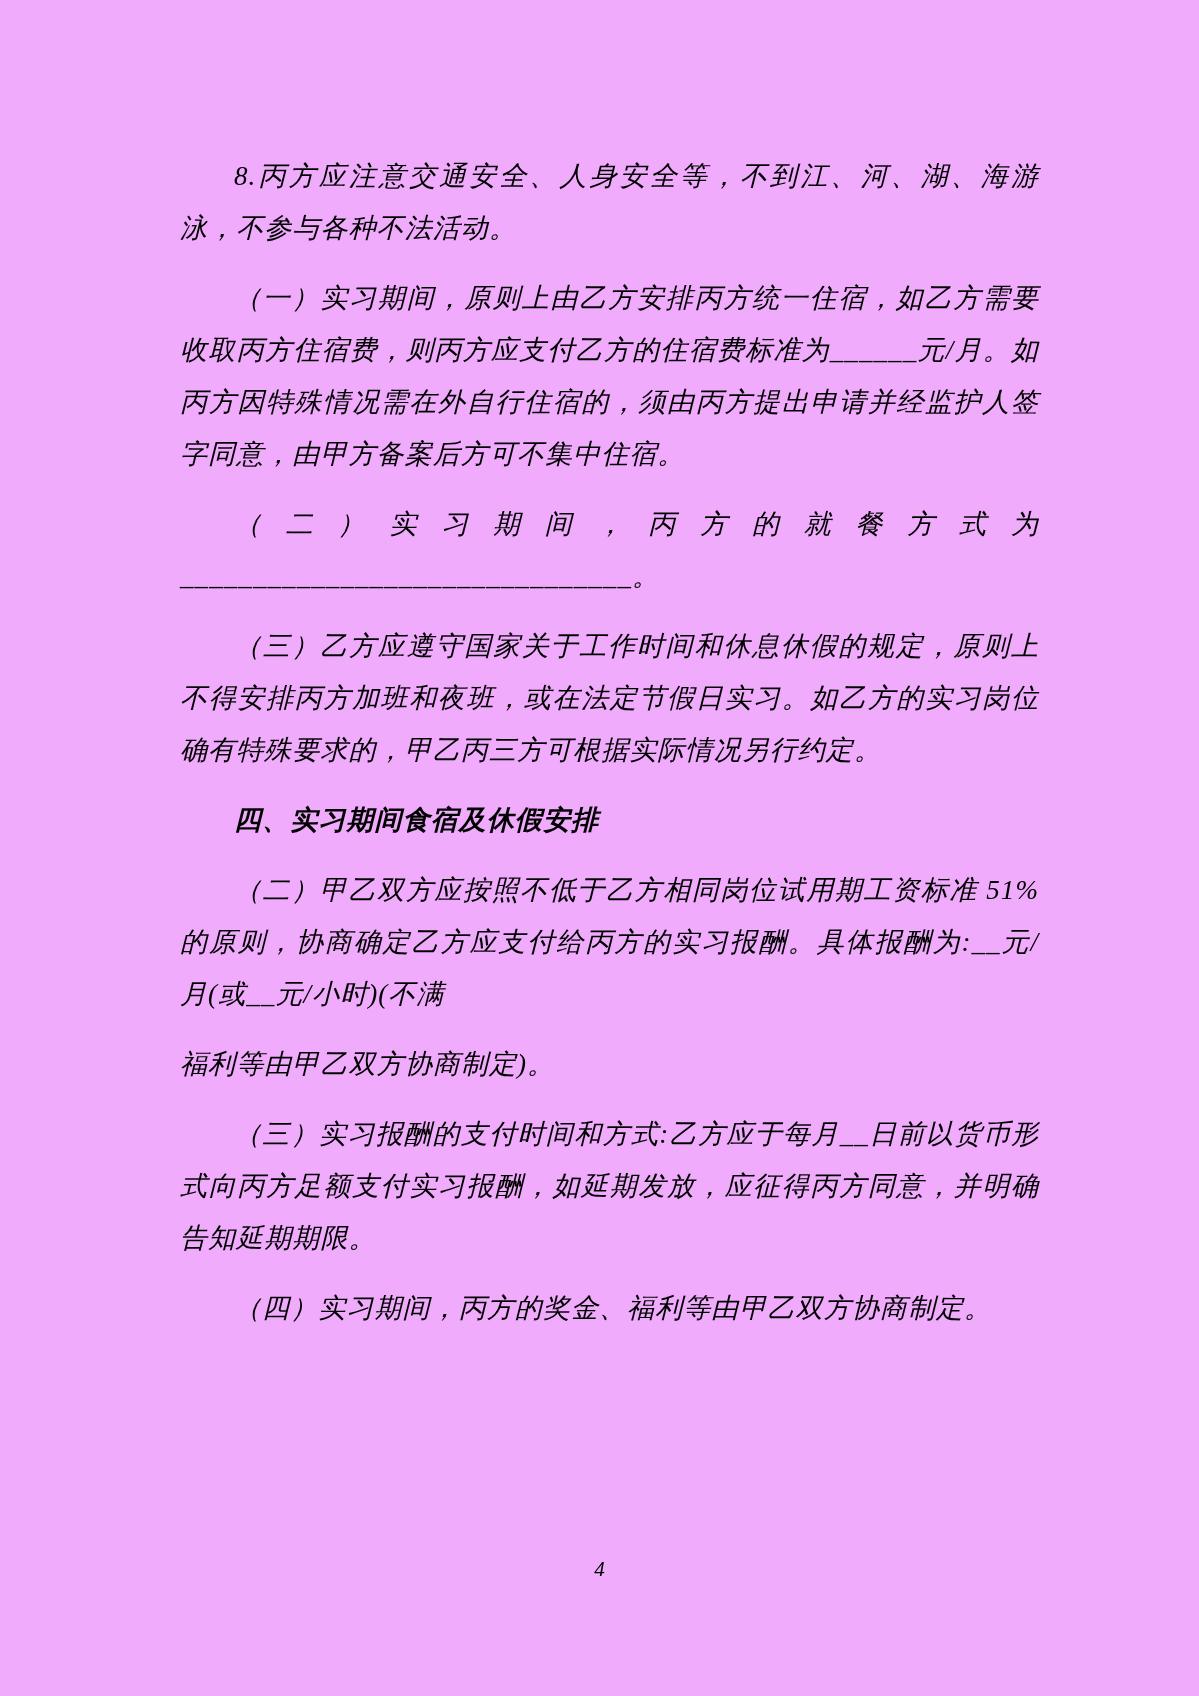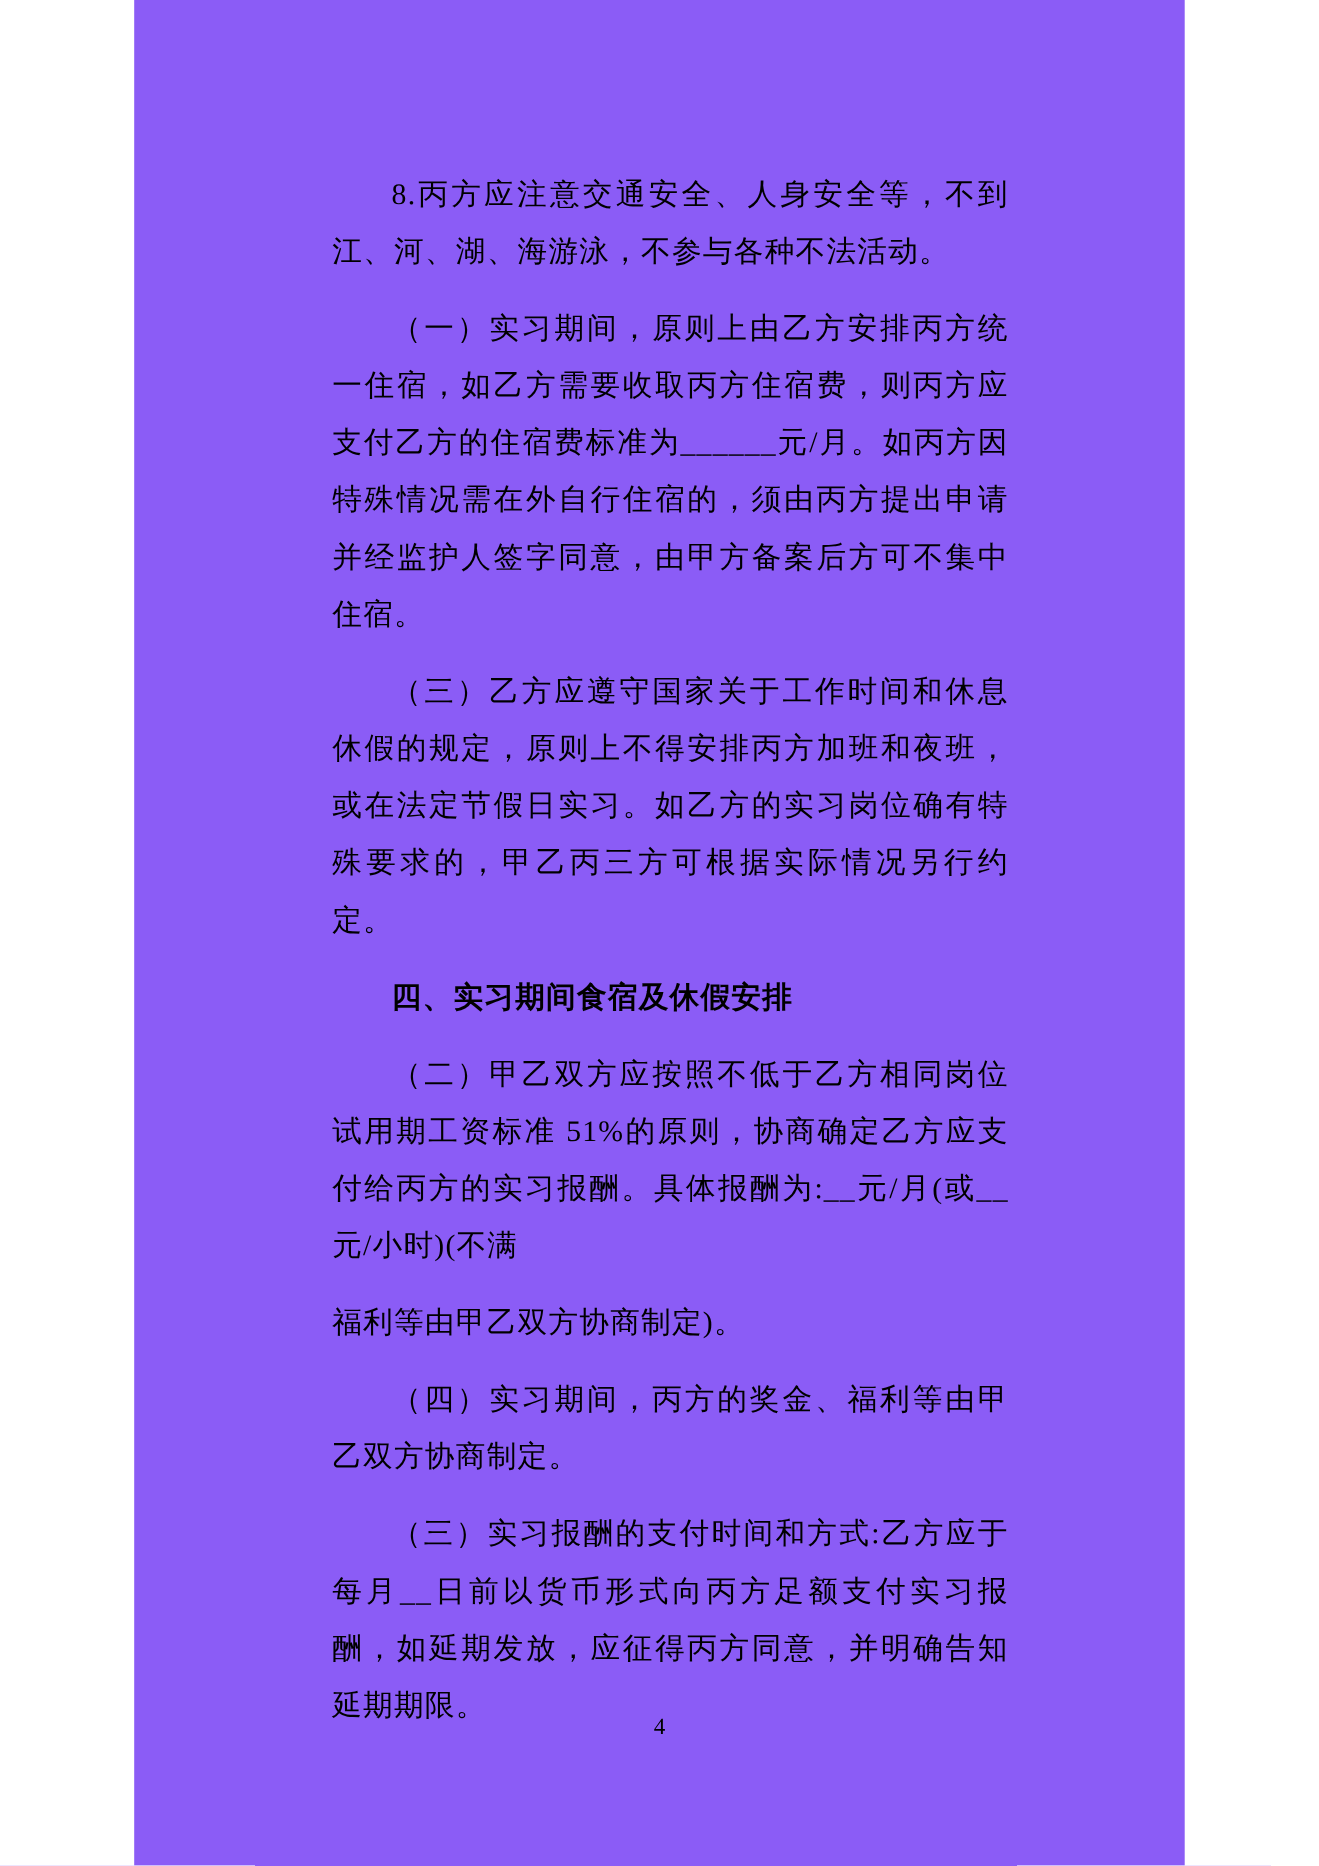--- a/index.html
+++ b/index.html
@@ -2,31 +2,32 @@
 <html lang="zh"><head>
 <meta charset="utf-8">
 <style>
   html, body {
     margin: 0;
     padding: 0;
     background: #ffffff;
   }
   .page {
     position: relative;
-    width: 955px;
+    width: 1199px;
     height: 1696px;
     margin: 0 auto;
-    background: #8b5cf6;
+    background: #f0abfc;
     box-sizing: border-box;
     padding: 150px 160px 0 180px;
     font-family: "Liberation Serif", "DejaVu Serif", serif;
     color: #000000;
     font-size: 27px;
     line-height: 52px;
     overflow: hidden;
+    font-style: italic;
   }
   .para {
     margin: 18px 0 0 0;
     text-align: justify;
     text-justify: inter-ideograph;
     letter-spacing: 0.04em;
   }
   .para:first-child { margin-top: 0; }
   .indent { text-indent: 2em; }
   .noindent { text-indent: 0; }
@@ -51,29 +52,30 @@
 </head>
 <body>
 
 <div class="page">
 
   <p class="para indent">8.丙方应注意交通安全、人身安全等，不到江、河、湖、海游泳，不参与各种不法活动。</p>
 
 
   <p class="para indent">（一）实习期间，原则上由乙方安排丙方统一住宿，如乙方需要收取丙方住宿费，则丙方应支付乙方的住宿费标准为______元/月。如丙方因特殊情况需在外自行住宿的，须由丙方提出申请并经监护人签字同意，由甲方备案后方可不集中住宿。</p>
 
+  <p class="para indent">（二）实习期间，丙方的就餐方式为_______________________________。</p>
 
   <p class="para indent">（三）乙方应遵守国家关于工作时间和休息休假的规定，原则上不得安排丙方加班和夜班，或在法定节假日实习。如乙方的实习岗位确有特殊要求的，甲乙丙三方可根据实际情况另行约定。</p>
 
   <p class="heading">四、实习期间食宿及休假安排</p>
 
 
   <p class="para indent">（二）甲乙双方应按照不低于乙方相同岗位试用期工资标准 51%的原则，协商确定乙方应支付给丙方的实习报酬。具体报酬为:__元/月(或__元/小时)(不满</p>
 
   <p class="para noindent">福利等由甲乙双方协商制定)。</p>
 
+  <p class="para indent">（三）实习报酬的支付时间和方式:乙方应于每月__日前以货币形式向丙方足额支付实习报酬，如延期发放，应征得丙方同意，并明确告知延期期限。</p>
+
   <p class="para indent">（四）实习期间，丙方的奖金、福利等由甲乙双方协商制定。</p>
-
-  <p class="para indent">（三）实习报酬的支付时间和方式:乙方应于每月__日前以货币形式向丙方足额支付实习报酬，如延期发放，应征得丙方同意，并明确告知延期期限。</p>
 
   <div class="page-number">4</div>
 
 </div>
 
 </body></html>

